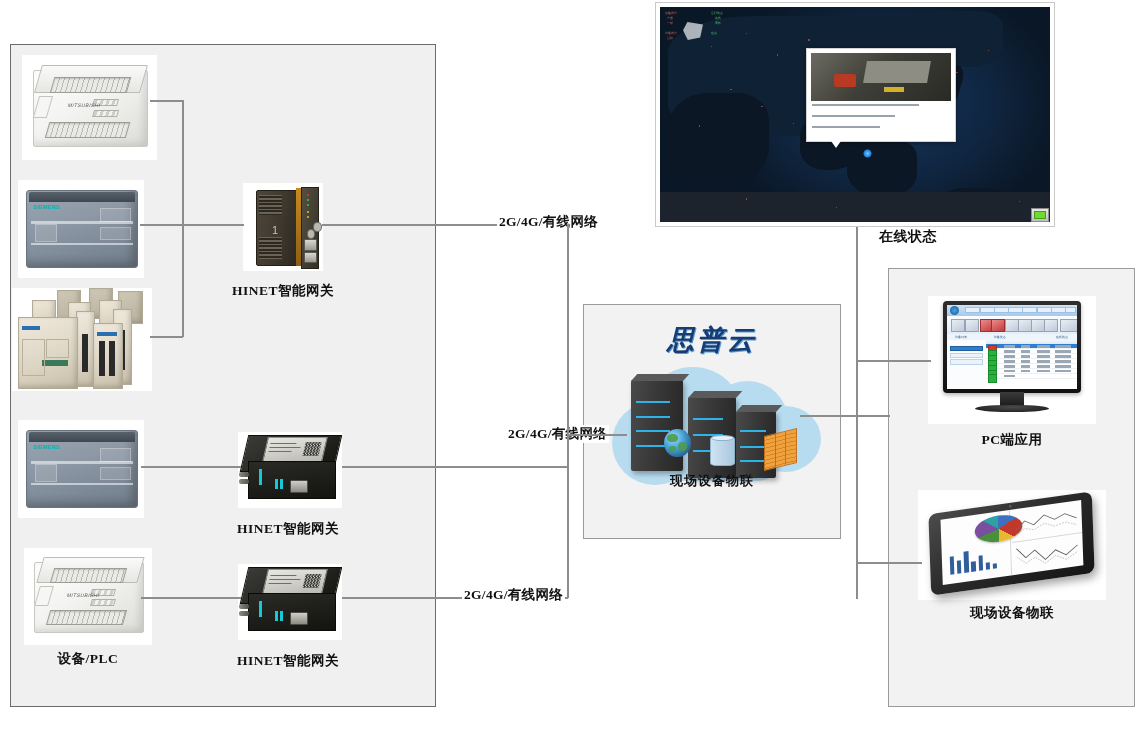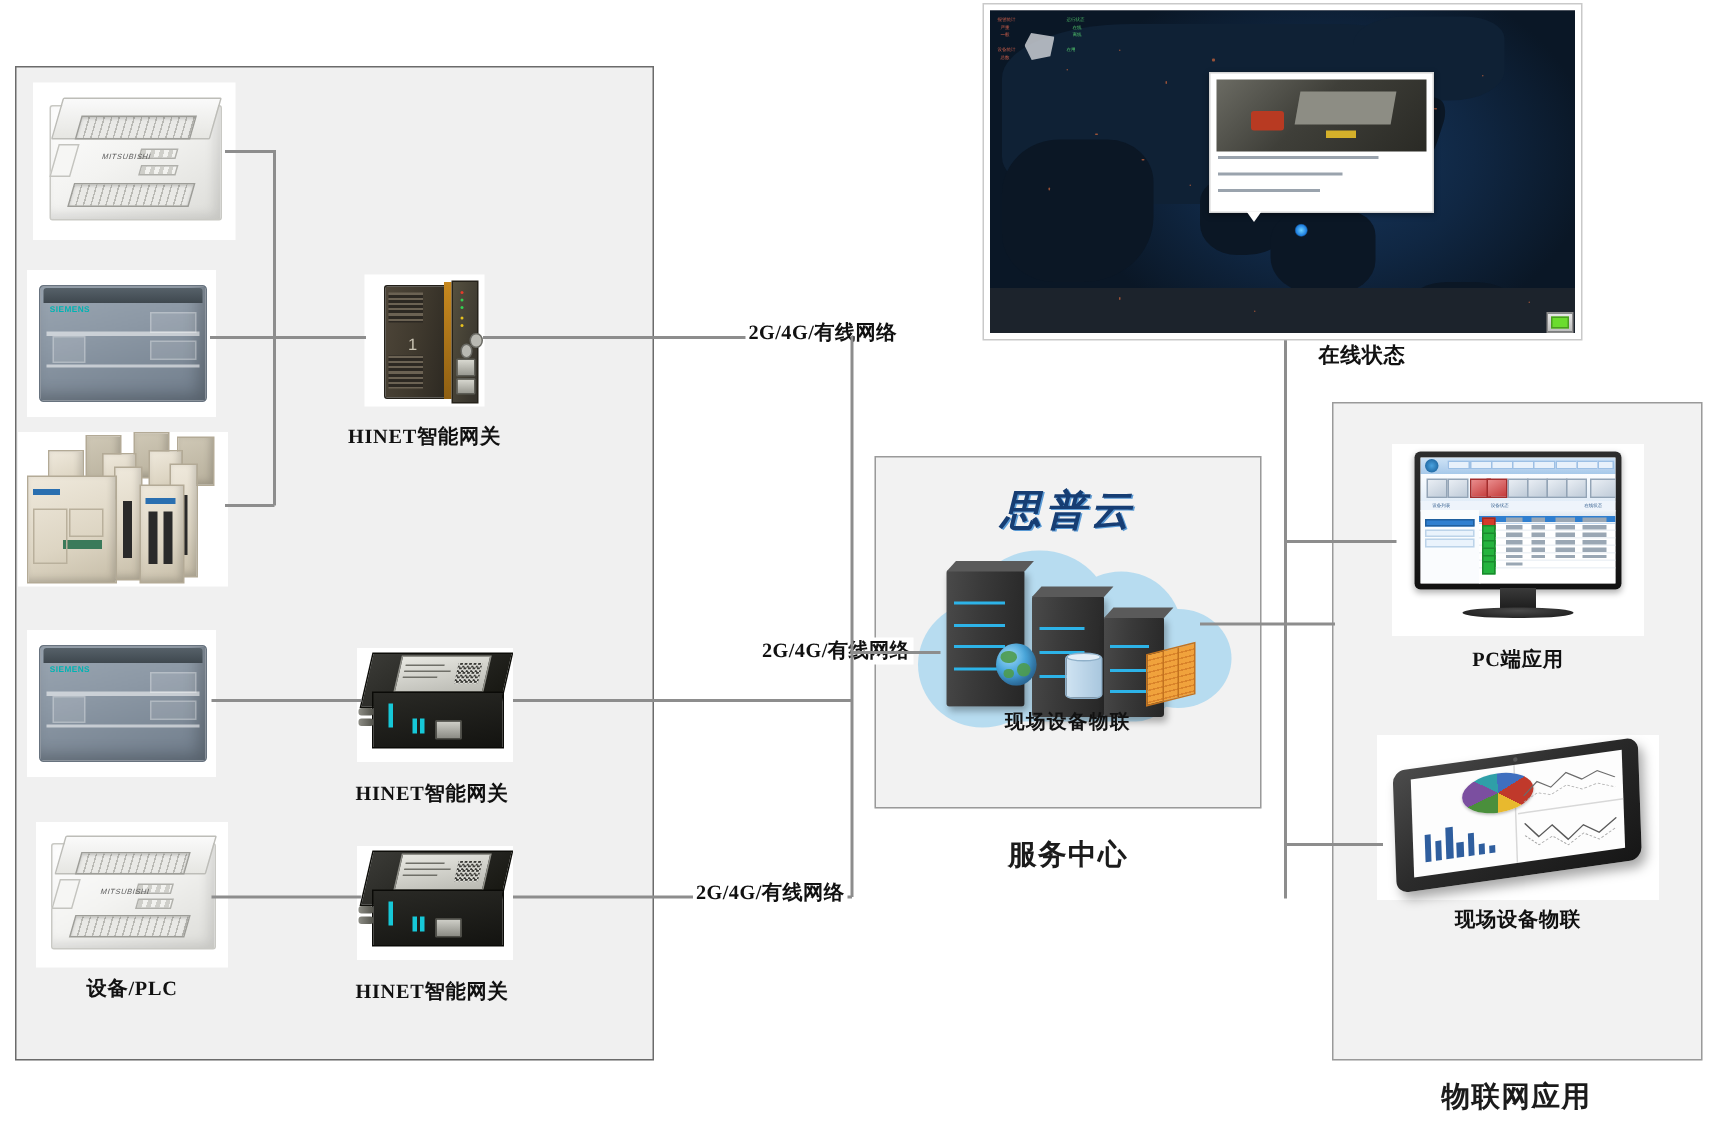--- a/index.html
+++ b/index.html
@@ -502,21 +502,20 @@
     <div class="db" style="left:49%;top:66%;width:10%;height:16%;"></div>
 
     <div class="fw" style="left:72%;top:64%;width:13%;height:19%;">
       <i style="left:32%;"></i>
       <i style="left:66%;"></i>
     </div>
 
     <div class="cloud-caption" style="left:0;top:87%;">现场设备物联</div>
   </div>
 
-  <div class="panel-caption" style="left:612px;top:557px;width:200px;">服务中心</div>
 
   <div class="bigscreen" style="left:655px;top:2px;width:400px;height:225px;">
     <div class="screen-inner">
       <div class="map-sea"></div>
 
       <div class="land" style="left:2%;top:4%;width:74%;height:56%;background:#0f2135;border-radius:30% 22% 38% 26%;"></div>
       <div class="land l2" style="left:2%;top:40%;width:26%;height:44%;border-radius:38% 30% 46% 34%;"></div>
       <div class="land l2" style="left:36%;top:52%;width:16%;height:24%;border-radius:30% 34% 52% 40%;"></div>
       <div class="land l2" style="left:48%;top:62%;width:18%;height:26%;border-radius:36% 30% 40% 44%;"></div>
       <div class="land" style="left:62%;top:2%;width:26%;height:26%;background:#0f2135;border-radius:34% 26% 36% 30%;"></div>
@@ -692,21 +691,20 @@
         </svg>
         <svg style="position:absolute;left:52%;top:52%;width:46%;height:42%;" viewBox="0 0 100 60" preserveAspectRatio="none">
           <polyline points="2,12 16,34 30,20 46,44 62,26 78,40 96,22" fill="none" stroke="#5a5a5a" stroke-width="1.6"></polyline>
           <polyline points="2,30 16,46 30,36 46,52 62,38 78,50 96,36" fill="none" stroke="#a8a8a8" stroke-width="1.2" stroke-dasharray="3 2"></polyline>
         </svg>
       </div>
     </div>
   </div>
   <div class="dev-caption" style="left:948px;top:604px;width:128px;">现场设备物联</div>
 
-  <div class="panel-caption" style="left:911px;top:718px;width:200px;">物联网应用</div>
 
   <div class="ln h" style="left:150px;top:100px;width:33px;"></div>
   <div class="ln v" style="left:182px;top:100px;height:197px;"></div>
   <div class="ln h" style="left:150px;top:336px;width:33px;"></div>
   <div class="ln v" style="left:182px;top:224px;height:113px;"></div>
   <div class="ln h" style="left:140px;top:224px;width:104px;"></div>
 
   <div class="ln h" style="left:322px;top:224px;width:246px;"></div>
   <div class="netlabel" style="left:497px;top:213px;">2G/4G/有线网络</div>
 

